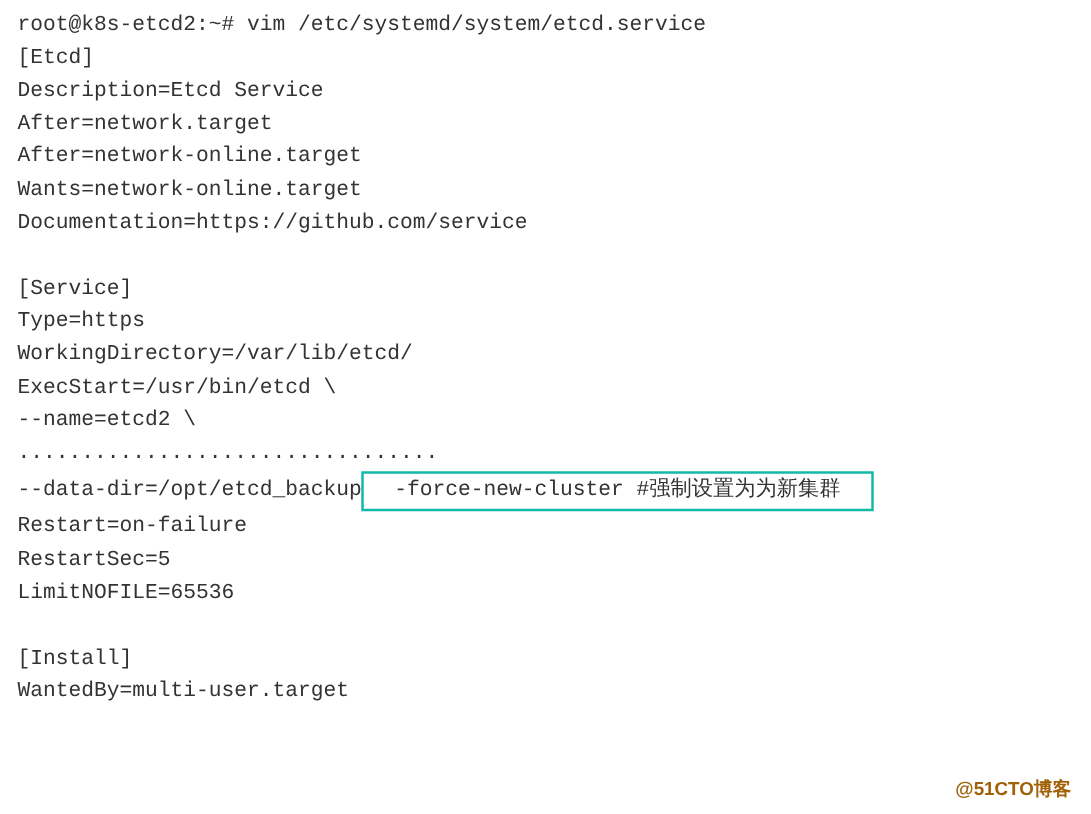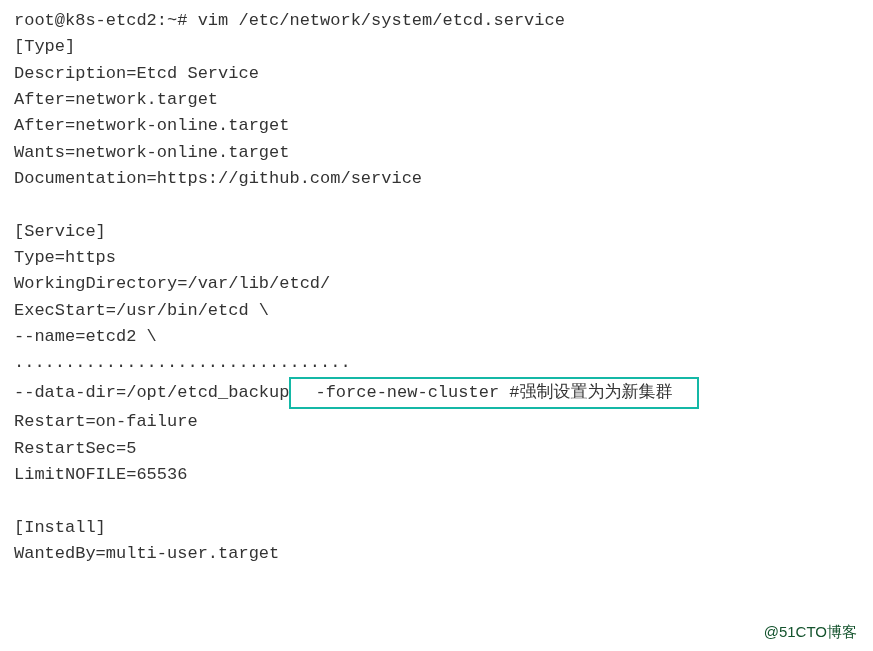--- a/index.html
+++ b/index.html
@@ -29,30 +29,31 @@
       box-sizing: border-box;
     }
     .indent {
       display: inline-block;
       text-align: right;
     }
     .watermark {
       position: absolute;
       right: 16px;
       bottom: 8px;
-      color: #14532d;
+      color: #a16207;
       font-family: "Microsoft YaHei", Arial, sans-serif;
       font-size: 15px;
+      font-weight: bold;
     }
   </style>
 </head>
 <body>
 
-<div class="line">root@k8s-etcd2:~# vim /etc/network/system/etcd.service</div>
-<div class="line">[Type]</div>
+<div class="line">root@k8s-etcd2:~# vim /etc/systemd/system/etcd.service</div>
+<div class="line">[Etcd]</div>
 <div class="line">Description=Etcd Service</div>
 <div class="line">After=network.target</div>
 <div class="line">After=network-online.target</div>
 <div class="line">Wants=network-online.target</div>
 <div class="line">Documentation=https://github.com/service</div>
 <div class="blank"></div>
 <div class="line">[Service]</div>
 <div class="line">Type=https</div>
 <div class="line">WorkingDirectory=/var/lib/etcd/</div>
 <div class="line">ExecStart=/usr/bin/etcd  \</div>

